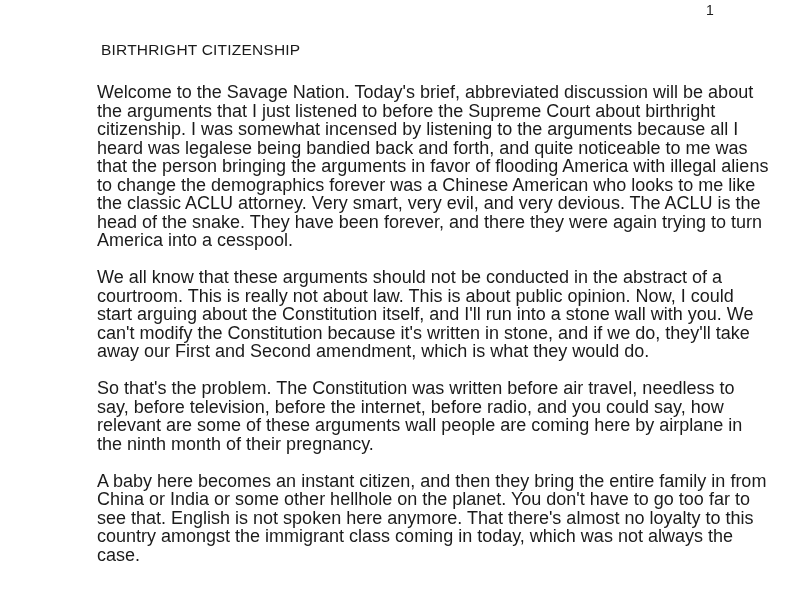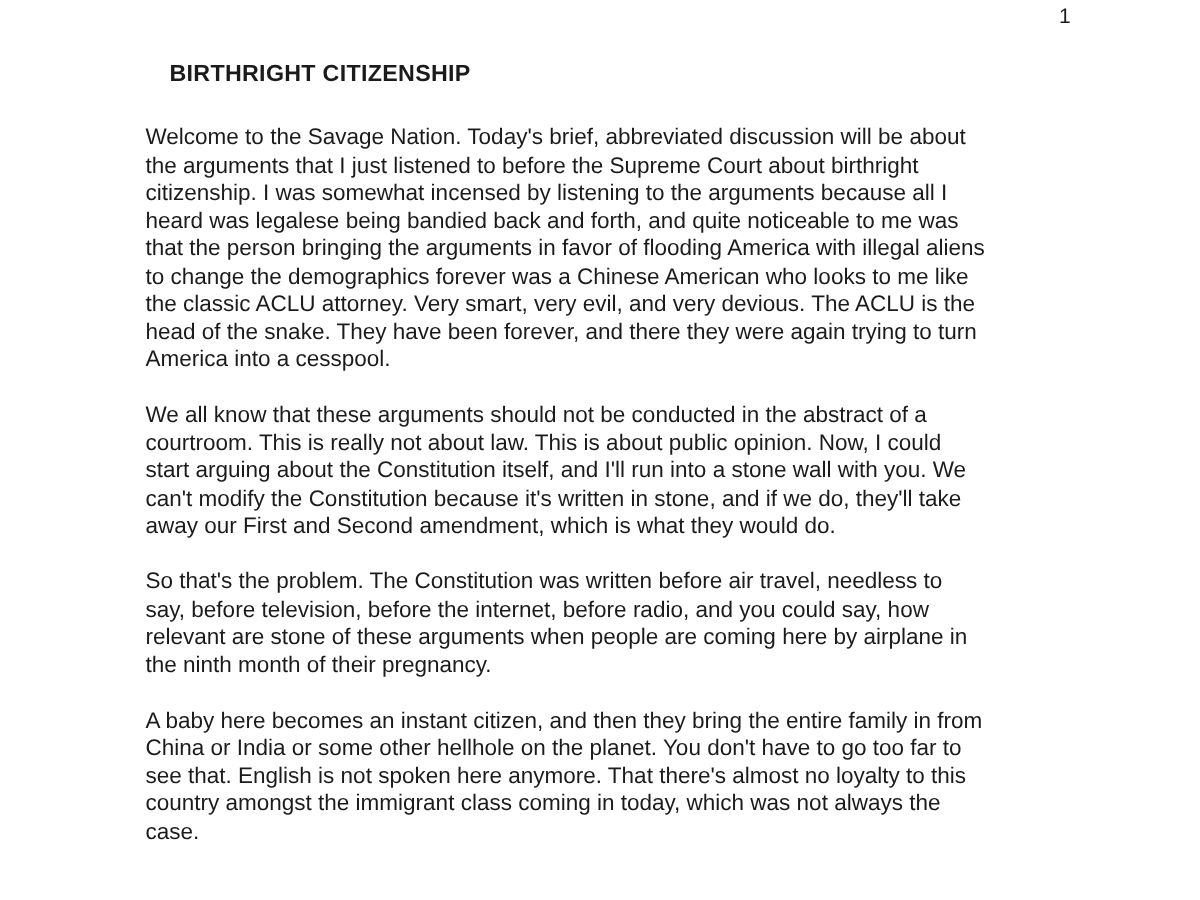--- a/index.html
+++ b/index.html
@@ -30,27 +30,27 @@
     color: #1b1b1b;
   }
   .content {
     position: absolute;
     top: 40px;
     left: 97px;
     width: 680px;
   }
   .heading {
     font-size: 15.5px;
-    font-weight: bold;
+    font-weight: normal;
     line-height: 19px;
-    margin: 0 0 24px 16px;
+    margin: 0 0 24px 4px;
     letter-spacing: 0.2px;
   }
   .para {
-    font-size: 15px;
+    font-size: 18px;
     line-height: 18.5px;
     margin: 0 0 18.5px 0;
     white-space: pre-line;
   }
 </style>
 </head>
 <body>
 
 <div class="page">
   <div class="page-number">1</div>
@@ -69,21 +69,21 @@
 America into a cesspool.</div>
 
     <div class="para">We all know that these arguments should not be conducted in the abstract of a
 courtroom. This is really not about law. This is about public opinion. Now, I could
 start arguing about the Constitution itself, and I'll run into a stone wall with you. We
 can't modify the Constitution because it's written in stone, and if we do, they'll take
 away our First and Second amendment, which is what they would do.</div>
 
     <div class="para">So that's the problem. The Constitution was written before air travel, needless to
 say, before television, before the internet, before radio, and you could say, how
-relevant are stone of these arguments when people are coming here by airplane in
+relevant are some of these arguments wall people are coming here by airplane in
 the ninth month of their pregnancy.</div>
 
     <div class="para">A baby here becomes an instant citizen, and then they bring the entire family in from
 China or India or some other hellhole on the planet. You don't have to go too far to
 see that. English is not spoken here anymore. That there's almost no loyalty to this
 country amongst the immigrant class coming in today, which was not always the
 case.</div>
 
   </div>
 </div>

